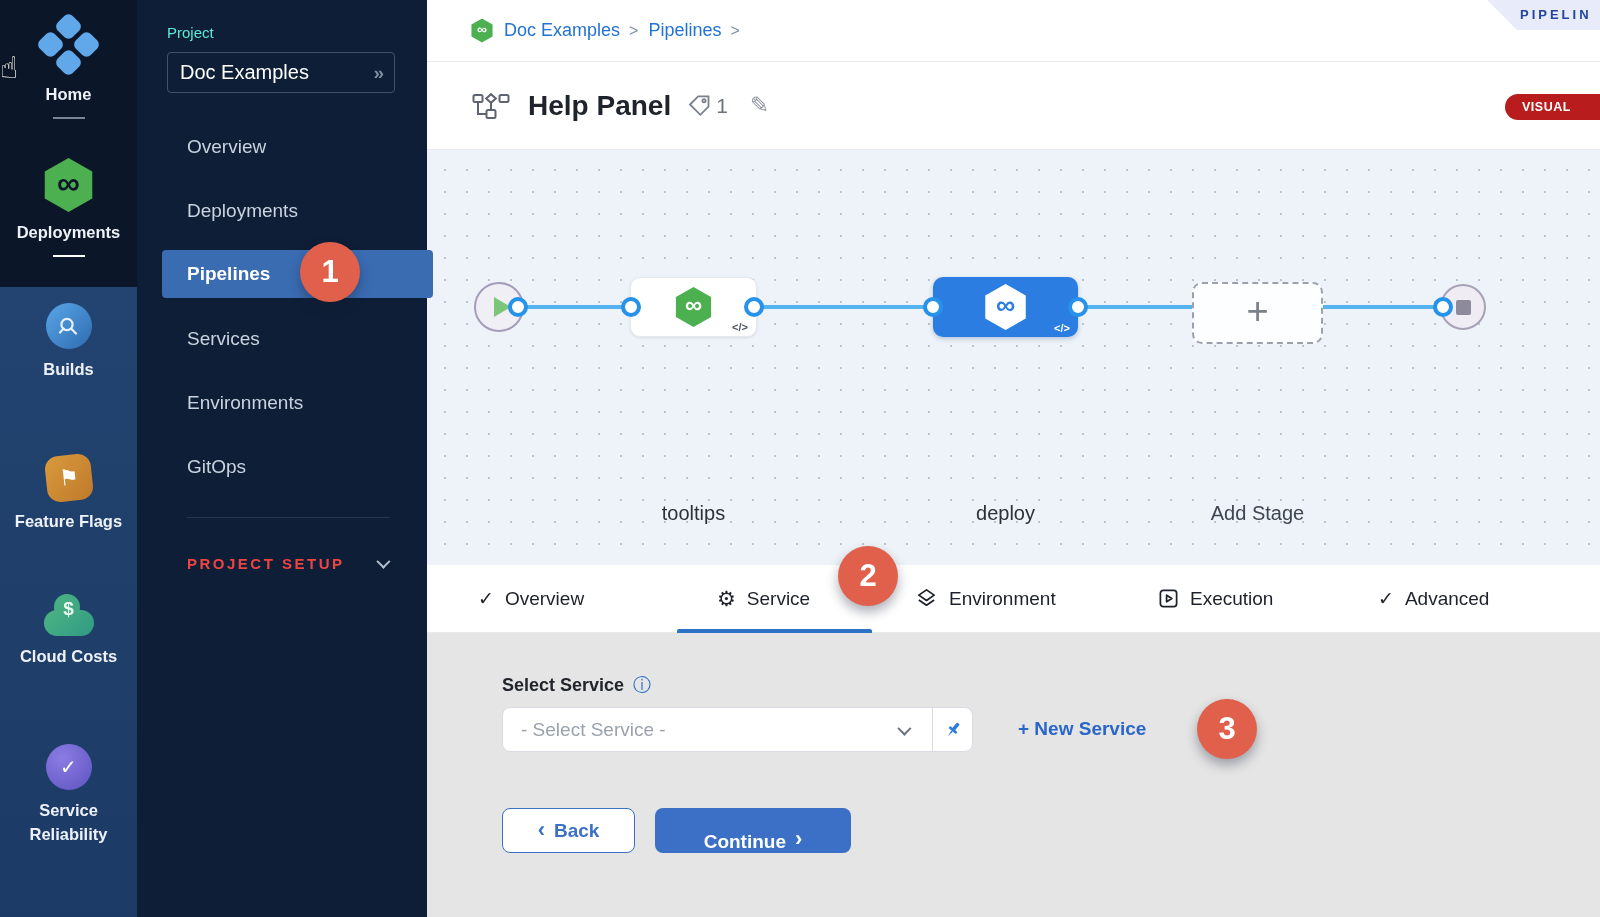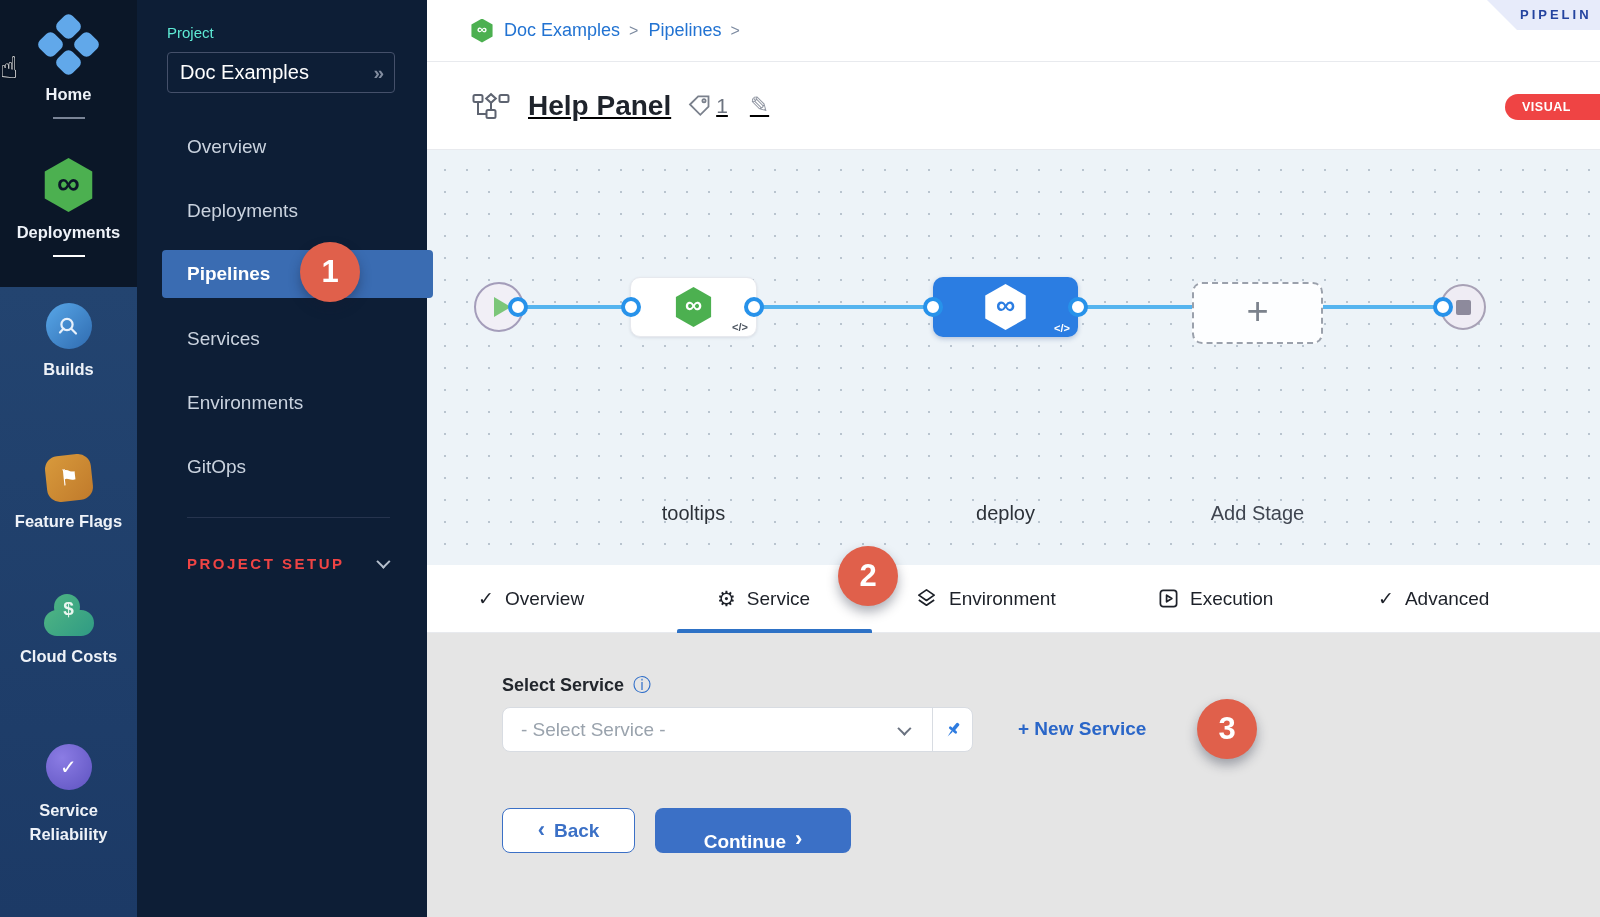--- a/index.html
+++ b/index.html
@@ -80,27 +80,27 @@
     display:flex; align-items:center; padding-left:43px; background:#fff; }
   .hex-crumb { width:24px; height:24px; background:#4cb050; color:#fff; font-size:14px; }
   .crumb-link { margin-left:10px; color:#2273d2; font-size:18px; cursor:pointer; }
   .crumb-sep { margin-left:9px; color:#7c8aa0; font-size:16px; }
   .ribbon { position:absolute; right:0; top:0; width:113px; height:30px; background:#e7ebfa;
     clip-path:polygon(0 0,100% 0,100% 100%,30px 100%); color:#24439f; font-size:13px;
     font-weight:700; letter-spacing:3px; line-height:30px; padding-left:33px;
     white-space:nowrap; overflow:hidden; }
 
   .title-row { position:relative; height:88px; border-bottom:1px solid #e8eaee;
-    display:flex; align-items:center; padding-left:45px; background:#fff;text-decoration:underline; }
+    display:flex; align-items:center; padding-left:45px; background:#fff; }
   .title-text { margin-left:18px; font-size:28px; font-weight:700; color:#1f242c; }
   .tag-wrap { margin-left:16px; display:flex; align-items:center; color:#6d7480; }
   .tag-count { margin-left:4px; font-size:21px; }
   .pencil { margin-left:22px; font-size:23px; color:#8f95a1; cursor:pointer; }
   .visual-pill { position:absolute; right:0; top:32px; height:26px; width:95px;
-    background:#ef4444; border-radius:13px 0 0 13px; color:#fff; font-size:12.5px;
+    background:#b91c1c; border-radius:13px 0 0 13px; color:#fff; font-size:12.5px;
     font-weight:700; letter-spacing:0.5px; display:flex; align-items:center;
     padding-left:17px; cursor:pointer; }
 
   
   .canvas { position:relative; height:415px; background:#edf3f8;
     background-image:radial-gradient(#b9c4cf 1.2px, transparent 1.4px);
     background-size:22px 22px; background-position:7px 9px; overflow:hidden; }
   .connector { position:absolute; left:91px; top:155px; width:925px; height:4px; background:#55b4ef; }
   .port { position:absolute; top:147px; width:20px; height:20px; border-radius:50%;
     background:#fff; border:4px solid #2792ea; }

